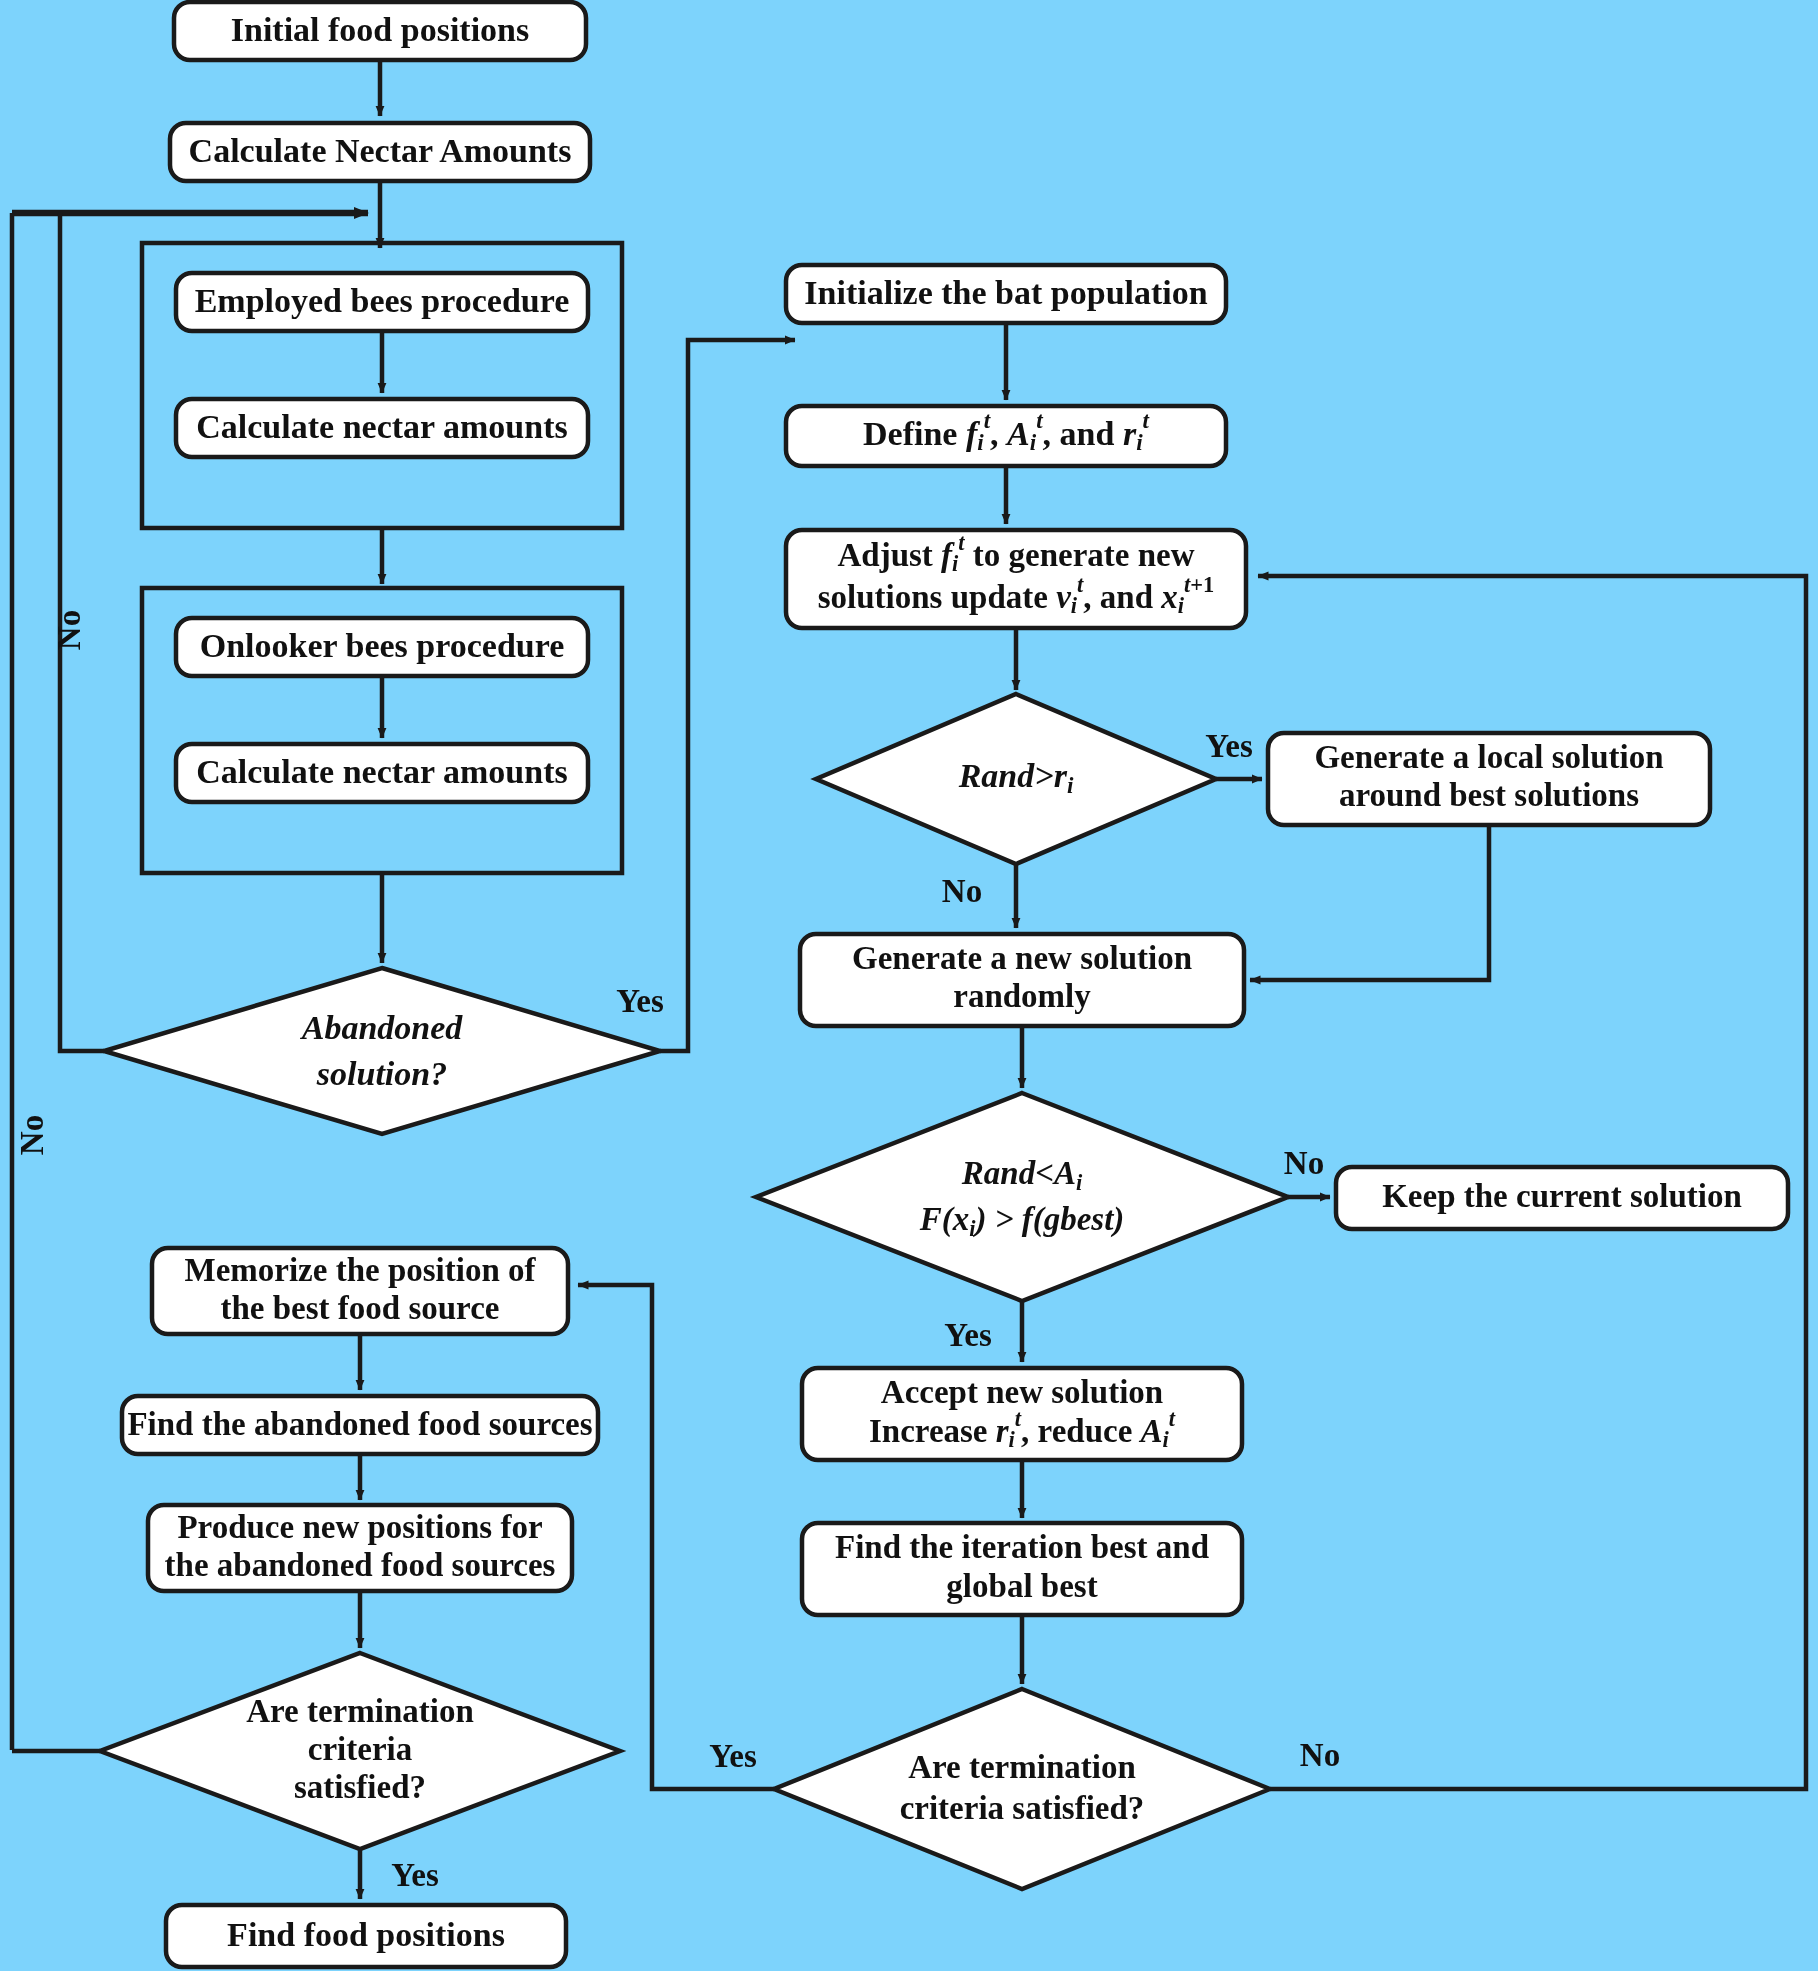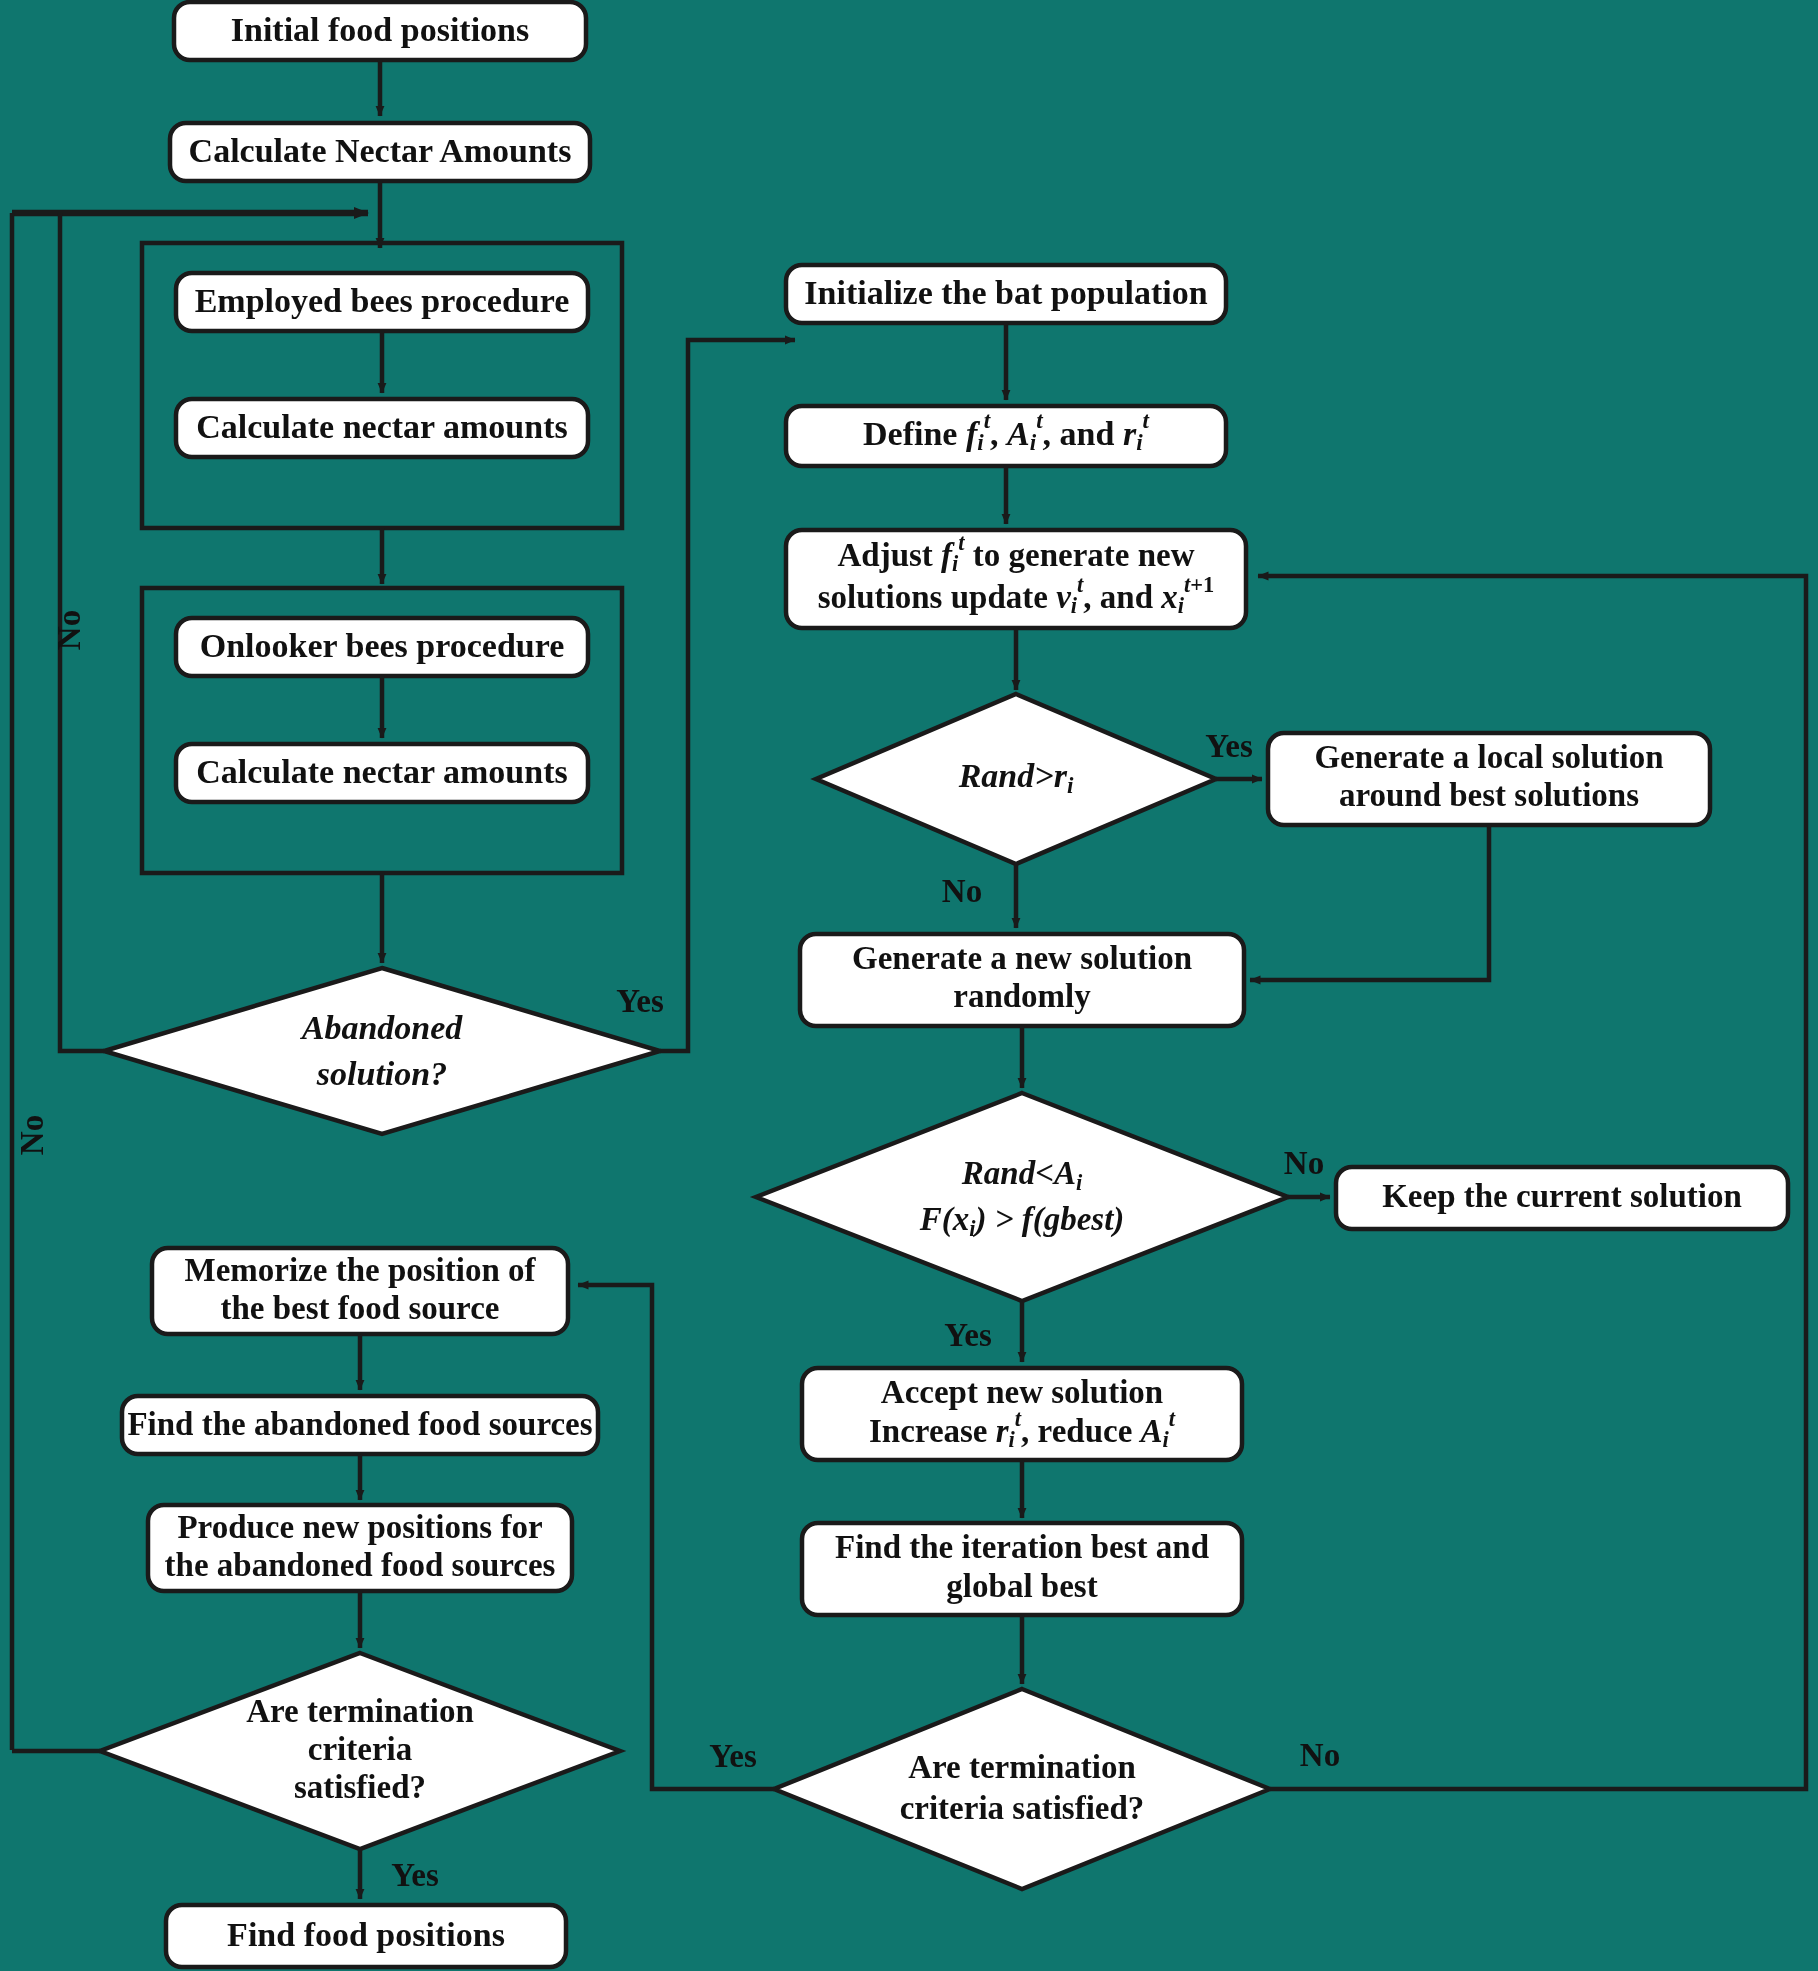--- a/index.html
+++ b/index.html
@@ -1,17 +1,17 @@
 <!DOCTYPE html>
 <html><head>
 <meta charset="utf-8">
 <style>
   html,body{margin:0;padding:0;background:#ffffff;}
   body{font-family:"Liberation Serif", serif;}
-  #stage{position:relative;width:1818px;height:1971px;background:#0f766e;}
+  #stage{position:relative;width:1818px;height:1971px;background:#7dd3fc;}
   svg{position:absolute;left:0;top:0;width:1818px;height:1971px;}
   .node-text{font-family:"Liberation Serif", serif;font-weight:bold;fill:#111111;text-anchor:middle;dominant-baseline:middle;}
   .t34{font-size:34px;}
   .t33{font-size:33px;}
   .ital{font-style:italic;}
   .edge-label{font-family:"Liberation Serif", serif;font-weight:bold;font-size:33px;fill:#111111;text-anchor:middle;dominant-baseline:middle;}
   .box{fill:#ffffff;stroke:#1a1a1a;stroke-width:4.5;}
   .group-box{fill:none;stroke:#1a1a1a;stroke-width:4.5;}
   .diamond{fill:#ffffff;stroke:#1a1a1a;stroke-width:4.5;stroke-linejoin:miter;}
   .ln{stroke:#1a1a1a;stroke-width:4.5;fill:none;}

